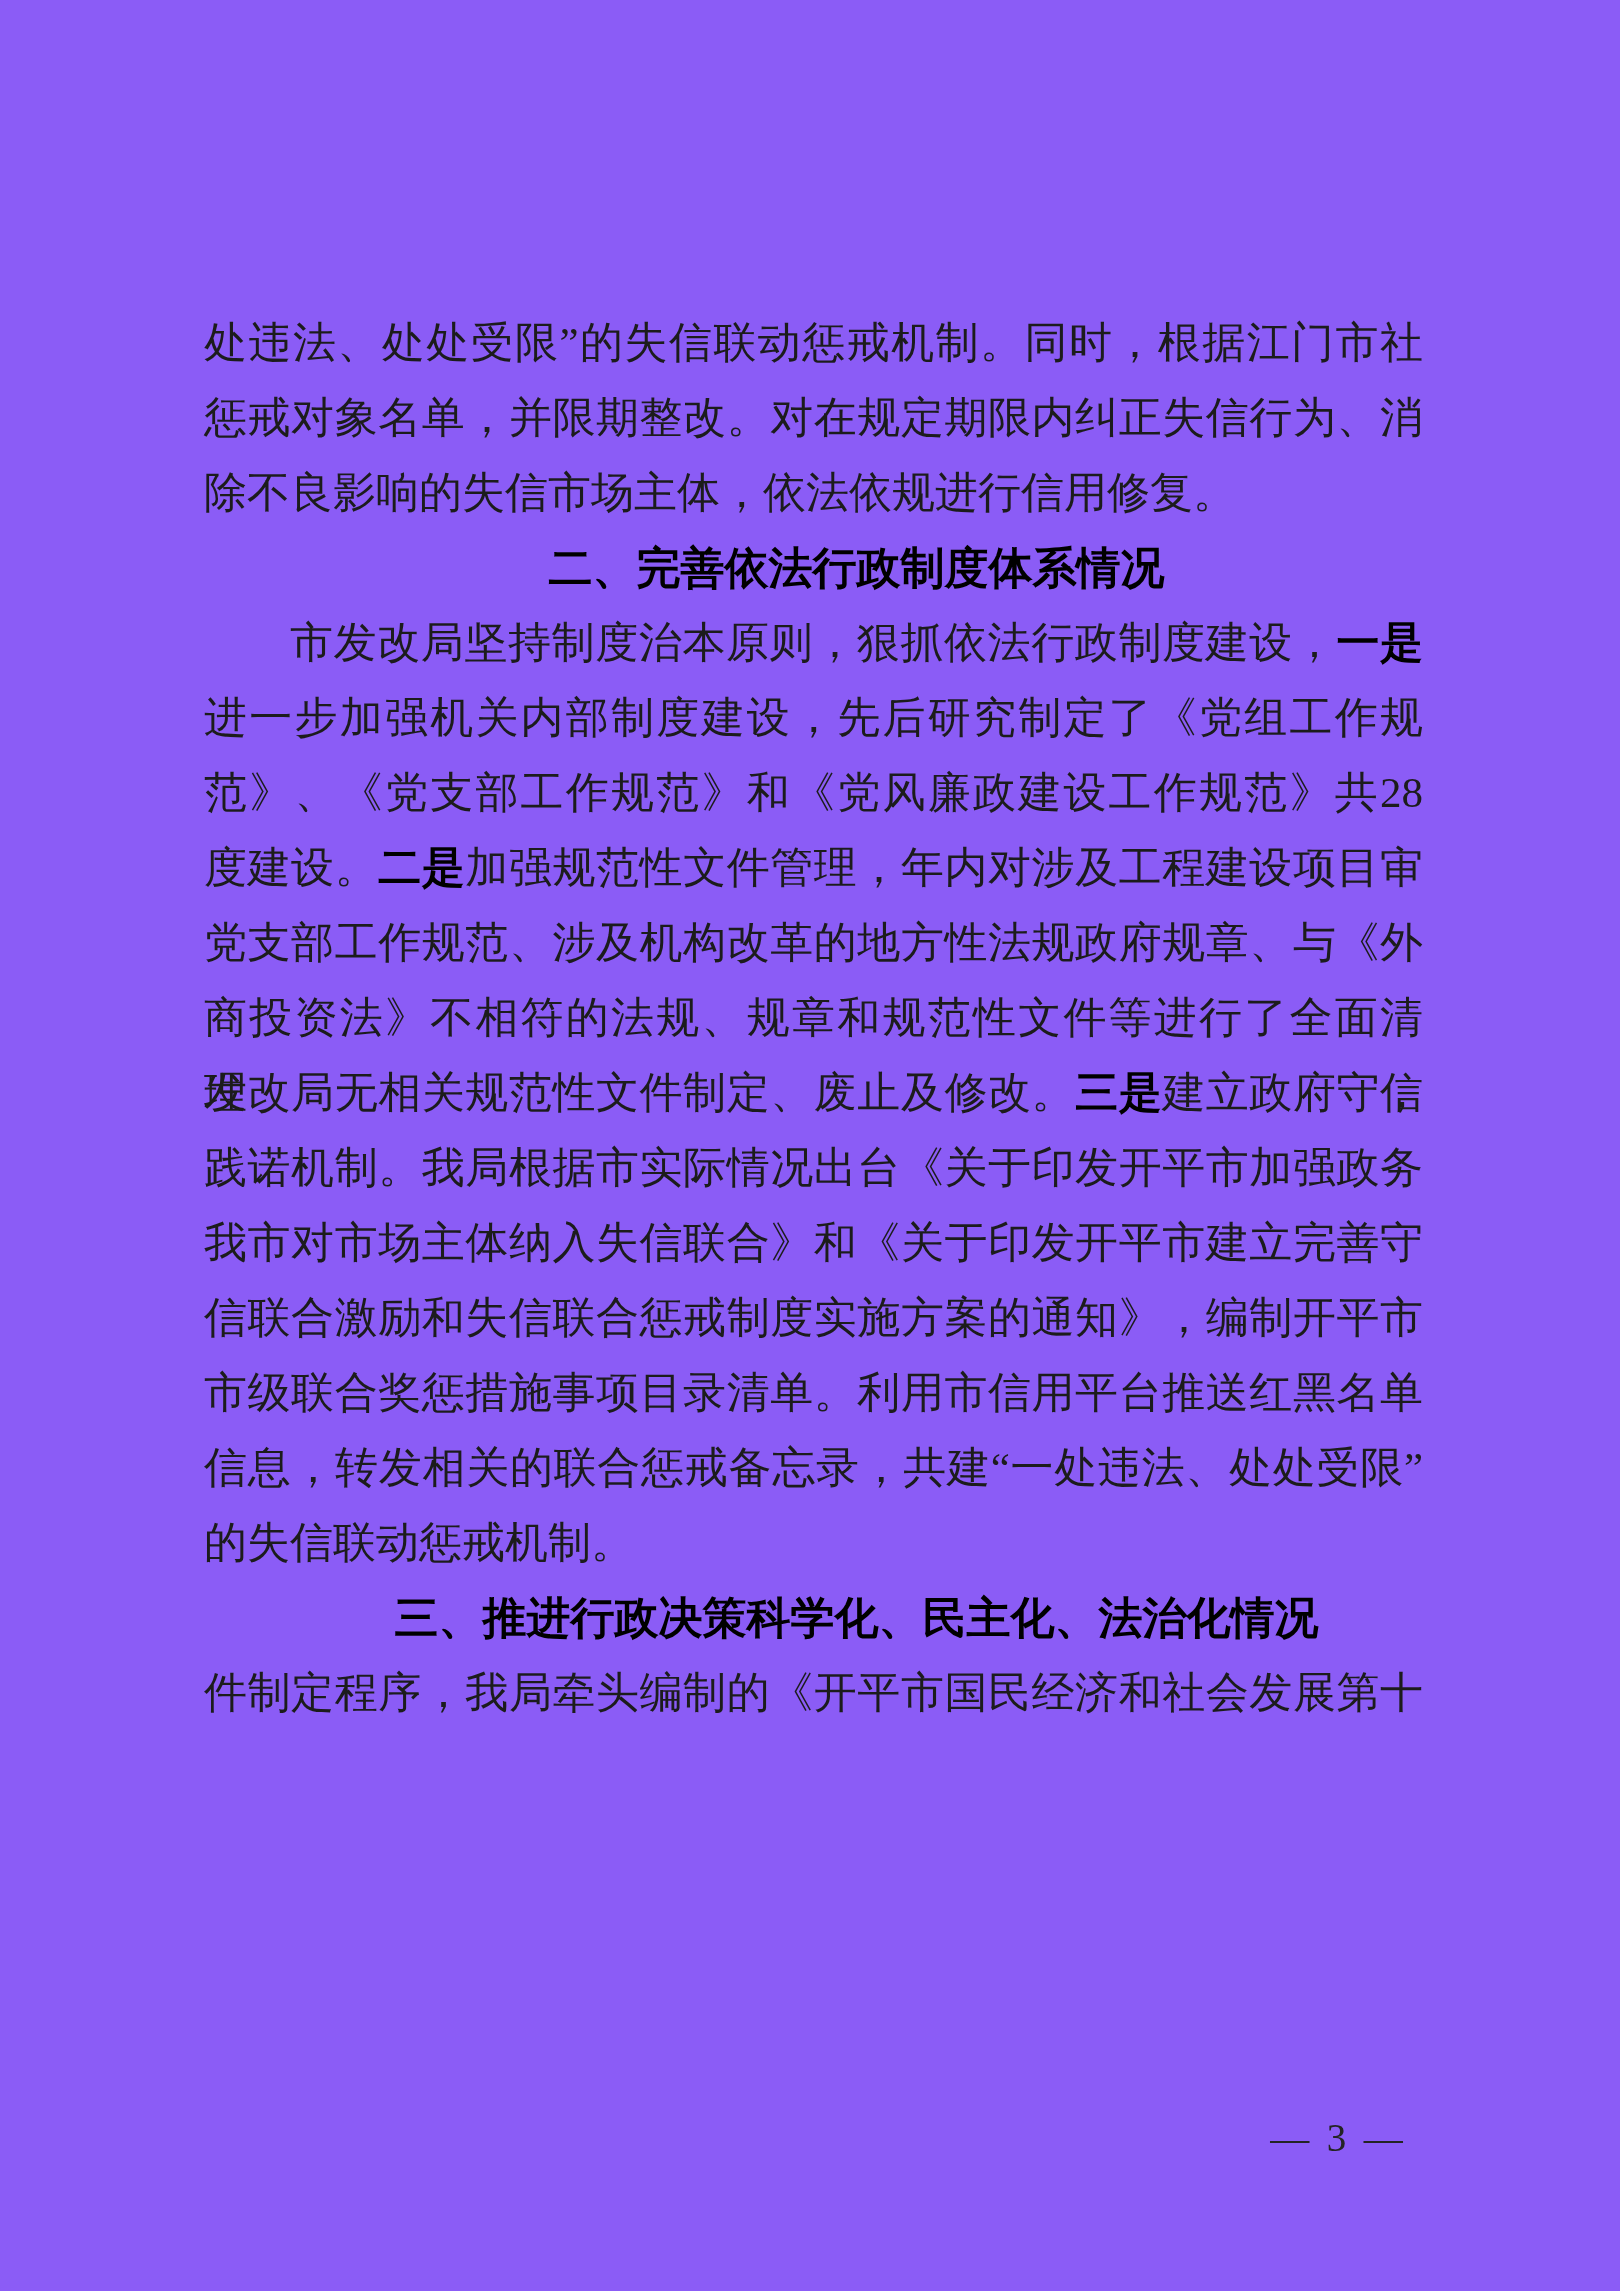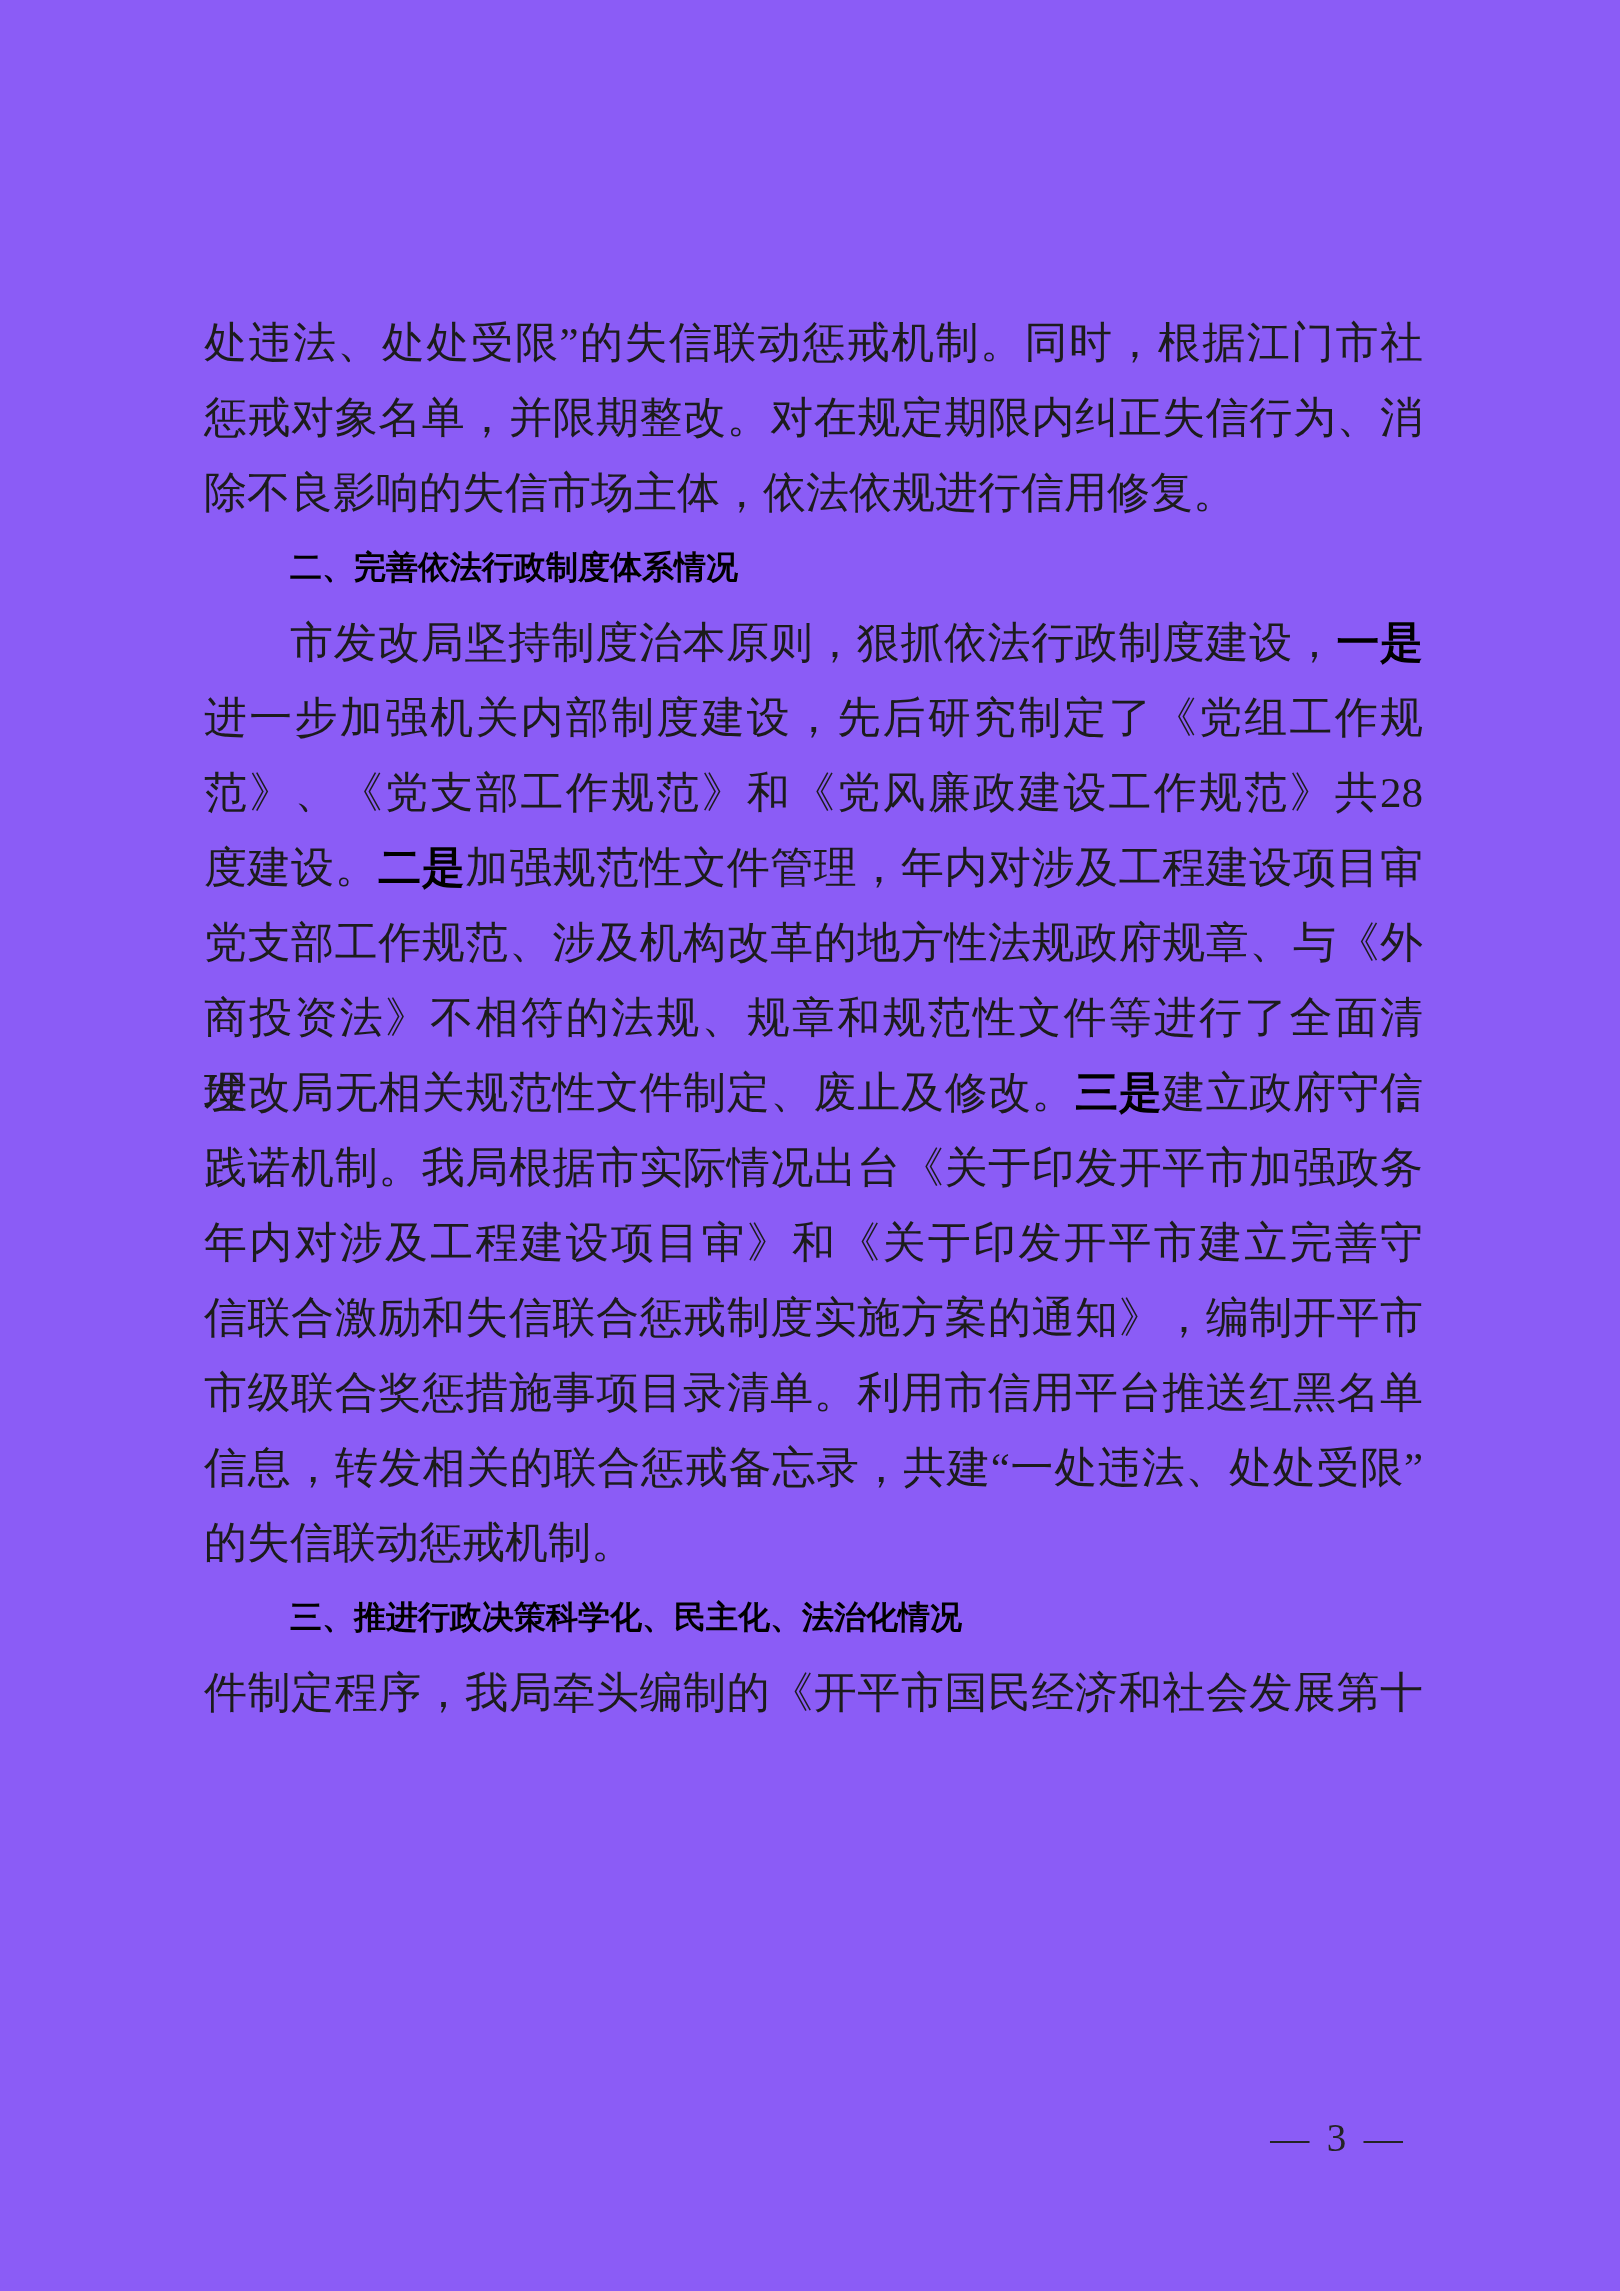--- a/index.html
+++ b/index.html
@@ -34,23 +34,24 @@
     white-space: normal;
   }
   .line.plain {
     text-align: left;
   }
   .line.indent {
     text-indent: 86px;
   }
   .line.heading {
     font-weight: 700;
-    font-size: 32px;
+    font-size: 44px;
     color: #000000;
     font-family: "Liberation Sans", "DejaVu Sans", sans-serif;
+    text-align: center;
   }
   .seg-b {
     font-weight: 700;
     color: #000000;
     font-family: "Liberation Sans", "DejaVu Sans", sans-serif;
   }
   .seg-r {
     font-weight: 400;
   }
   .page-num {
@@ -75,21 +76,21 @@
       <div class="line plain"><span class="seg-r">除不良影响的失信市场主体，依法依规进行信用修复。</span></div>
       <div class="line plain indent heading"><span class="seg-b">二、完善依法行政制度体系情况</span></div>
       <div class="line fill indent"><span class="seg-r">市发改局坚持制度治本原则，狠抓依法行政制度建设，</span><span class="seg-b">一是</span></div>
       <div class="line fill"><span class="seg-r">进一步加强机关内部制度建设，先后研究制定了《党组工作规</span></div>
       <div class="line fill"><span class="seg-r">范》、《党支部工作规范》和《党风廉政建设工作规范》共28</span></div>
       <div class="line fill"><span class="seg-r">度建设。</span><span class="seg-b">二是</span><span class="seg-r">加强规范性文件管理，年内对涉及工程建设项目审</span></div>
       <div class="line fill"><span class="seg-r">党支部工作规范、涉及机构改革的地方性法规政府规章、与《外</span></div>
       <div class="line fill"><span class="seg-r">商投资法》不相符的法规、规章和规范性文件等进行了全面清理，</span></div>
       <div class="line fill"><span class="seg-r">发改局无相关规范性文件制定、废止及修改。</span><span class="seg-b">三是</span><span class="seg-r">建立政府守信</span></div>
       <div class="line fill"><span class="seg-r">践诺机制。我局根据市实际情况出台《关于印发开平市加强政务</span></div>
-      <div class="line fill"><span class="seg-r">年内对涉及工程建设项目审》和《关于印发开平市建立完善守</span></div>
+      <div class="line fill"><span class="seg-r">我市对市场主体纳入失信联合》和《关于印发开平市建立完善守</span></div>
       <div class="line fill"><span class="seg-r">信联合激励和失信联合惩戒制度实施方案的通知》，编制开平市</span></div>
       <div class="line fill"><span class="seg-r">市级联合奖惩措施事项目录清单。利用市信用平台推送红黑名单</span></div>
       <div class="line fill"><span class="seg-r">信息，转发相关的联合惩戒备忘录，共建“一处违法、处处受限”</span></div>
       <div class="line plain"><span class="seg-r">的失信联动惩戒机制。</span></div>
       <div class="line plain indent heading"><span class="seg-b">三、推进行政决策科学化、民主化、法治化情况</span></div>
       <div class="line fill"><span class="seg-r">件制定程序，我局牵头编制的《开平市国民经济和社会发展第十</span></div>
     </div>
   <div class="page-num">— 3 —</div>
 </div>
 

